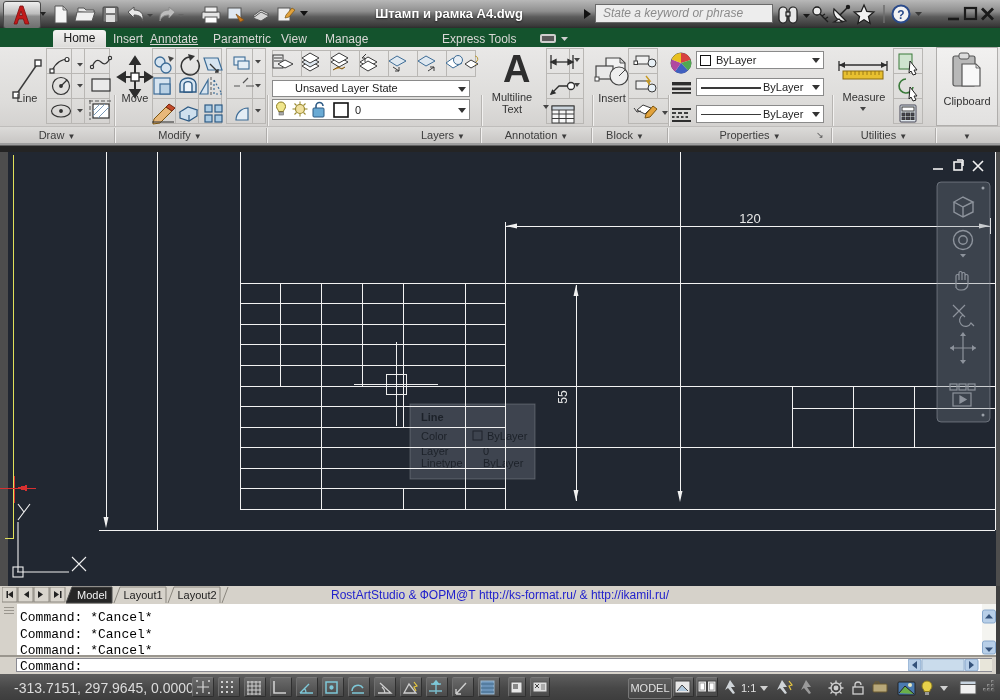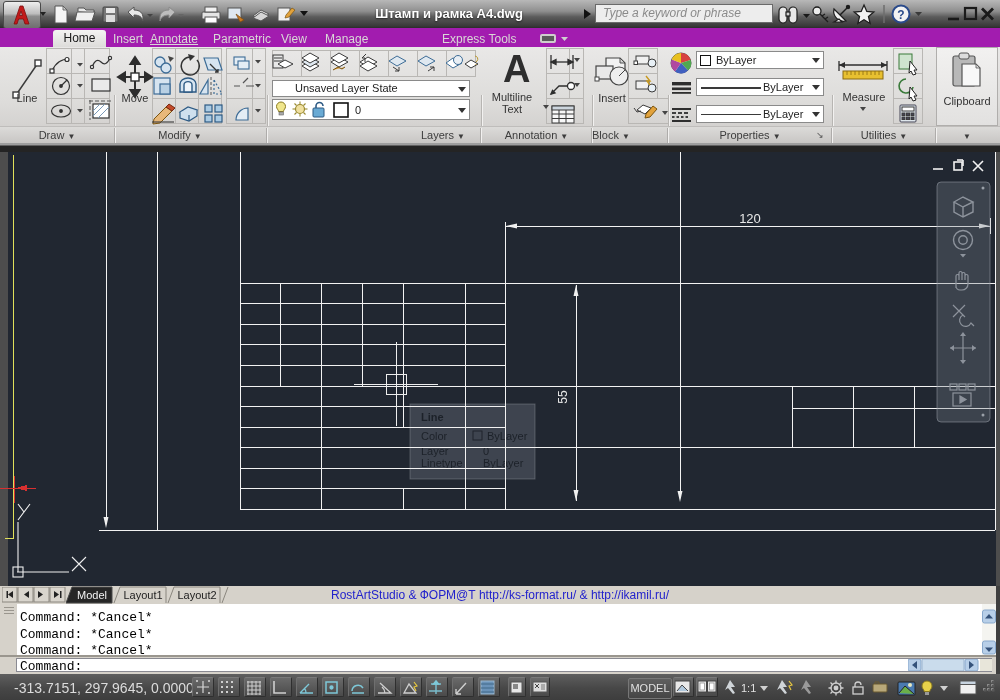--- a/index.html
+++ b/index.html
@@ -1,18 +1,18 @@
 <!DOCTYPE html>
 <html><head><meta charset="utf-8">
 <style>
   html,body{margin:0;padding:0;width:1000px;height:700px;overflow:hidden;background:#000;}
   body{font-family:"Liberation Sans",sans-serif;position:relative;}
   .abs{position:absolute;}
   #titlebar{left:0;top:0;width:1000px;height:28px;background:linear-gradient(#b8b8b8,#8f8f8f 40%,#5c5c5c 60%,#3a3a3a 92%,#2c2c2c);}
-  #tabrow{left:0;top:28px;width:1000px;height:19px;background:#a21caf;}
+  #tabrow{left:0;top:28px;width:1000px;height:19px;background:#14532d;}
   #ribbon{left:0;top:47px;width:1000px;height:79px;background:linear-gradient(#e9e8e7,#dddcda 70%,#d4d2d0);}
   #riblabels{left:0;top:126px;width:1000px;height:17px;background:linear-gradient(#dcdbd9,#c8c6c4);border-top:1px solid #bfbdbb;box-sizing:border-box;}
   #ribedge{left:0;top:143px;width:1000px;height:9px;background:linear-gradient(#9e9e9e 0,#9e9e9e 2px,#242424 3px);}
   #draw{left:0;top:152px;width:1000px;height:434px;background:#212731;overflow:hidden;}
   #tabbar{left:0;top:586px;width:1000px;height:18px;background:#d6d2ca;}
   #cmd{left:0;top:604px;width:1000px;height:70px;background:#fff;}
   #statusbar{left:0;top:674px;width:1000px;height:26px;background:linear-gradient(#5f5f5f,#474747 55%,#3d3d3d);}
   .tab{position:absolute;top:3px;height:16px;line-height:16px;color:#d9d8d6;font-size:12px;}
   .combo{position:absolute;background:#fff;border:1px solid #8a8a8a;box-sizing:border-box;}
   .combo .arr{position:absolute;right:3px;top:50%;margin-top:-2px;width:0;height:0;border:4px solid transparent;border-top:5px solid #333;}
@@ -56,21 +56,21 @@
 
    <path d="M203 12 l8 -6 l8 4 l-8 5 z" fill="#e8e8e8" stroke="#555"></path>
    <path d="M203 14 l8 -6 l8 4 l-8 5 z" fill="#d5d5d5" stroke="#555"></path>
 
    <rect x="228" y="4" width="12" height="13" fill="#f0f0f0" stroke="#555"></rect>
    <path d="M236 11 l6 -7 l3 2 l-6 7 l-4 1 z" fill="#e2a23c" stroke="#7a5510" stroke-width="0.7"></path>
  </svg>
  <div class="abs" style="left:300px;top:11px;width:0;height:0;border:4px solid transparent;border-top:5px solid #111;"></div>
  <div class="abs" style="left:339px;top:6px;width:220px;text-align:center;color:#fff;font-size:13px;font-weight:bold;text-shadow:0 1px 2px #222;">Штамп и рамка A4.dwg</div>
  <div class="abs" style="left:584px;top:9px;width:0;height:0;border:5px solid transparent;border-left:7px solid #111;"></div>
- <div class="abs" style="left:595px;top:4px;width:178px;height:19px;background:#ededed;border:1px solid #6a6a6a;box-sizing:border-box;color:#8a8a8a;font-style:italic;font-size:12px;line-height:17px;padding-left:7px;">Type a keyword or phrase</div>
+ <div class="abs" style="left:595px;top:4px;width:178px;height:19px;background:#ededed;border:1px solid #6a6a6a;box-sizing:border-box;color:#8a8a8a;font-style:italic;font-size:12px;line-height:17px;padding-left:7px;">State a keyword or phrase</div>
  <svg class="abs" style="left:776px;top:3px" width="224" height="23" viewBox="0 0 224 23">
 
    <g stroke="#1d1d1d" stroke-width="1.2" fill="#e8e8e8">
      <path d="M3 8 a4 4 0 0 1 8 0 v8 a4 4 0 0 1 -8 0 z"></path>
      <path d="M13 8 a4 4 0 0 1 8 0 v8 a4 4 0 0 1 -8 0 z"></path>
      <rect x="10" y="9" width="4" height="4" fill="#cfcfcf"></rect>
    </g>
    <path d="M27 11 l3.5 4 l3.5 -4 z" fill="#1a1a1a"></path>
 
    <g stroke="#1d1d1d" stroke-width="1.3" fill="#ececec">
@@ -494,21 +494,21 @@
         <line x1="592.5" y1="1" x2="592.5" y2="16"></line>
         <line x1="668.5" y1="1" x2="668.5" y2="16"></line>
         <line x1="832.5" y1="1" x2="832.5" y2="16"></line>
         <line x1="936.5" y1="1" x2="936.5" y2="16"></line>
   </g>
  </svg>
  <div class="plabel" style="left:0;top:2px;width:114px;text-align:center;">Draw <span style="font-size:8px;">▼</span></div>
  <div class="plabel" style="left:110px;top:2px;width:140px;text-align:center;">Modify <span style="font-size:8px;">▼</span></div>
  <div class="plabel" style="left:267px;top:2px;width:198px;text-align:right;">Layers <span style="font-size:8px;">▼</span></div>
  <div class="plabel" style="left:481px;top:2px;width:111px;text-align:center;">Annotation <span style="font-size:8px;">▼</span></div>
- <div class="plabel" style="left:592px;top:2px;width:52px;text-align:left;">Block <span style="font-size:8px;">▼</span></div>
+ <div class="plabel" style="left:592px;top:2px;width:52px;text-align:right;">Block <span style="font-size:8px;">▼</span></div>
  <div class="plabel" style="left:668px;top:2px;width:164px;text-align:center;">Properties <span style="font-size:8px;">▼</span></div>
  <div class="plabel" style="left:816px;top:3px;font-size:9px;color:#555;">↘</div>
  <div class="plabel" style="left:832px;top:2px;width:104px;text-align:center;">Utilities <span style="font-size:8px;">▼</span></div>
  <div class="plabel" style="left:936px;top:2px;width:62px;text-align:center;"><span style="font-size:8px;">▼</span></div>
 </div>
 <div class="abs" id="ribedge"></div>
 <div class="abs" id="draw">
 <svg width="1000" height="436" style="position:absolute;left:0;top:-2px" viewBox="0 0 1000 436">
 
   <rect x="0" y="0" width="8" height="436" fill="#4d4d4d"></rect>

